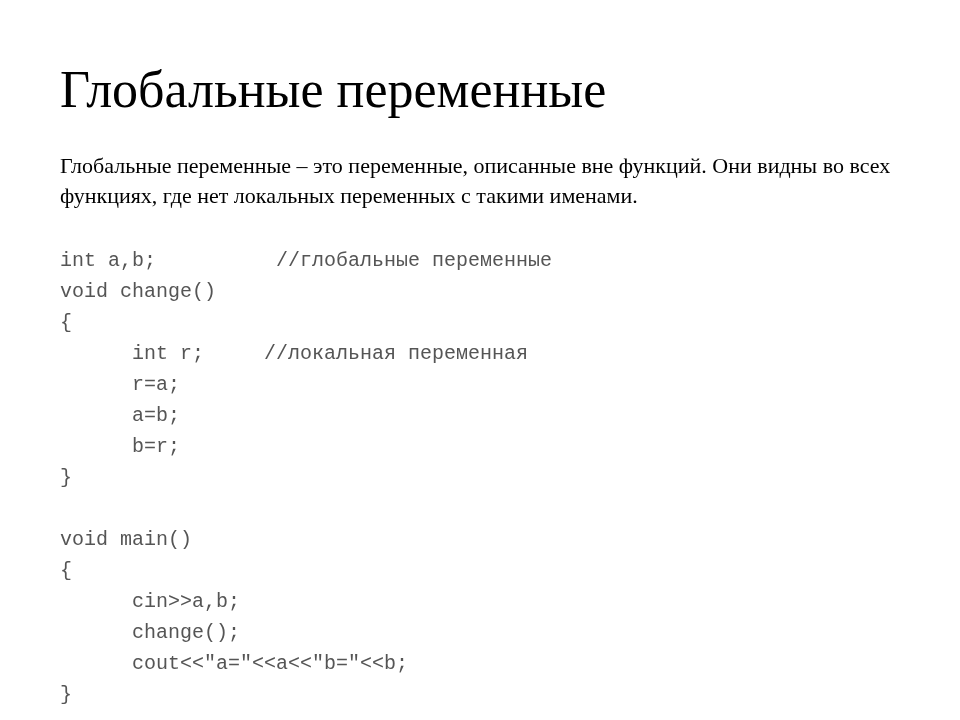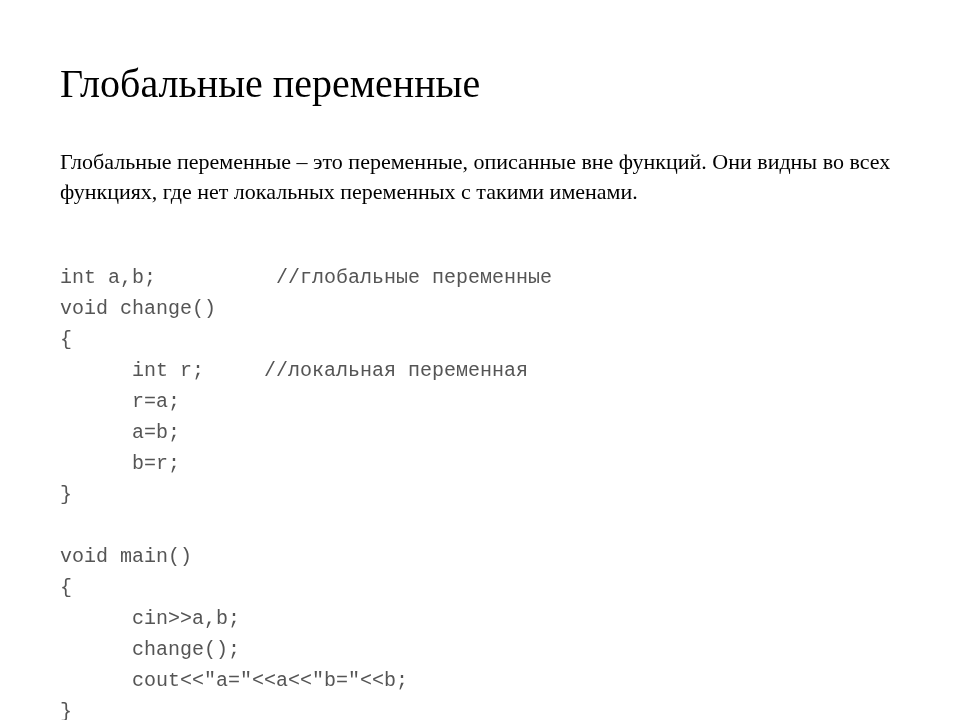--- a/index.html
+++ b/index.html
@@ -9,28 +9,28 @@
     }
     body {
       width: 960px;
       height: 720px;
       background: #ffffff;
       padding: 60px 60px 40px 60px;
       font-family: 'Times New Roman', Times, serif;
       color: #000000;
     }
     .title {
-      font-size: 40px;
+      font-size: 52px;
       font-weight: normal;
-      margin-bottom: 40px;
+      margin-bottom: 32px;
     }
     .description {
       font-size: 22px;
       line-height: 1.35;
-      margin-bottom: 25px;
+      margin-bottom: 4px;
     }
     .code-block {
       font-family: 'Courier New', Courier, monospace;
       font-size: 20px;
       line-height: 1.55;
       color: #555555;
       white-space: pre;
     }
   </style>
 </head>

